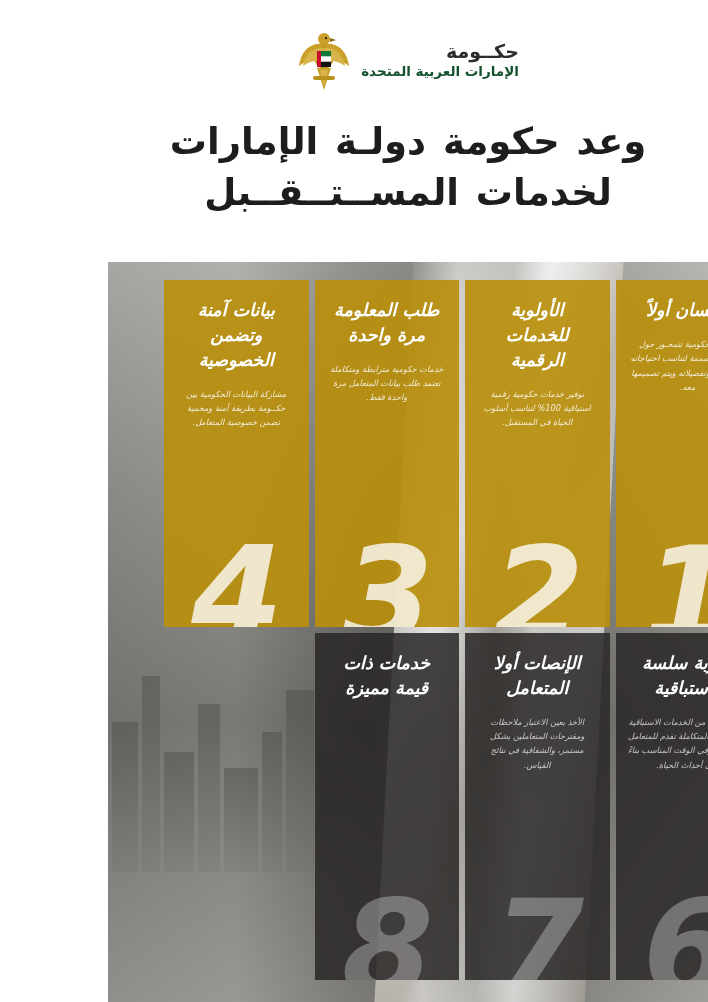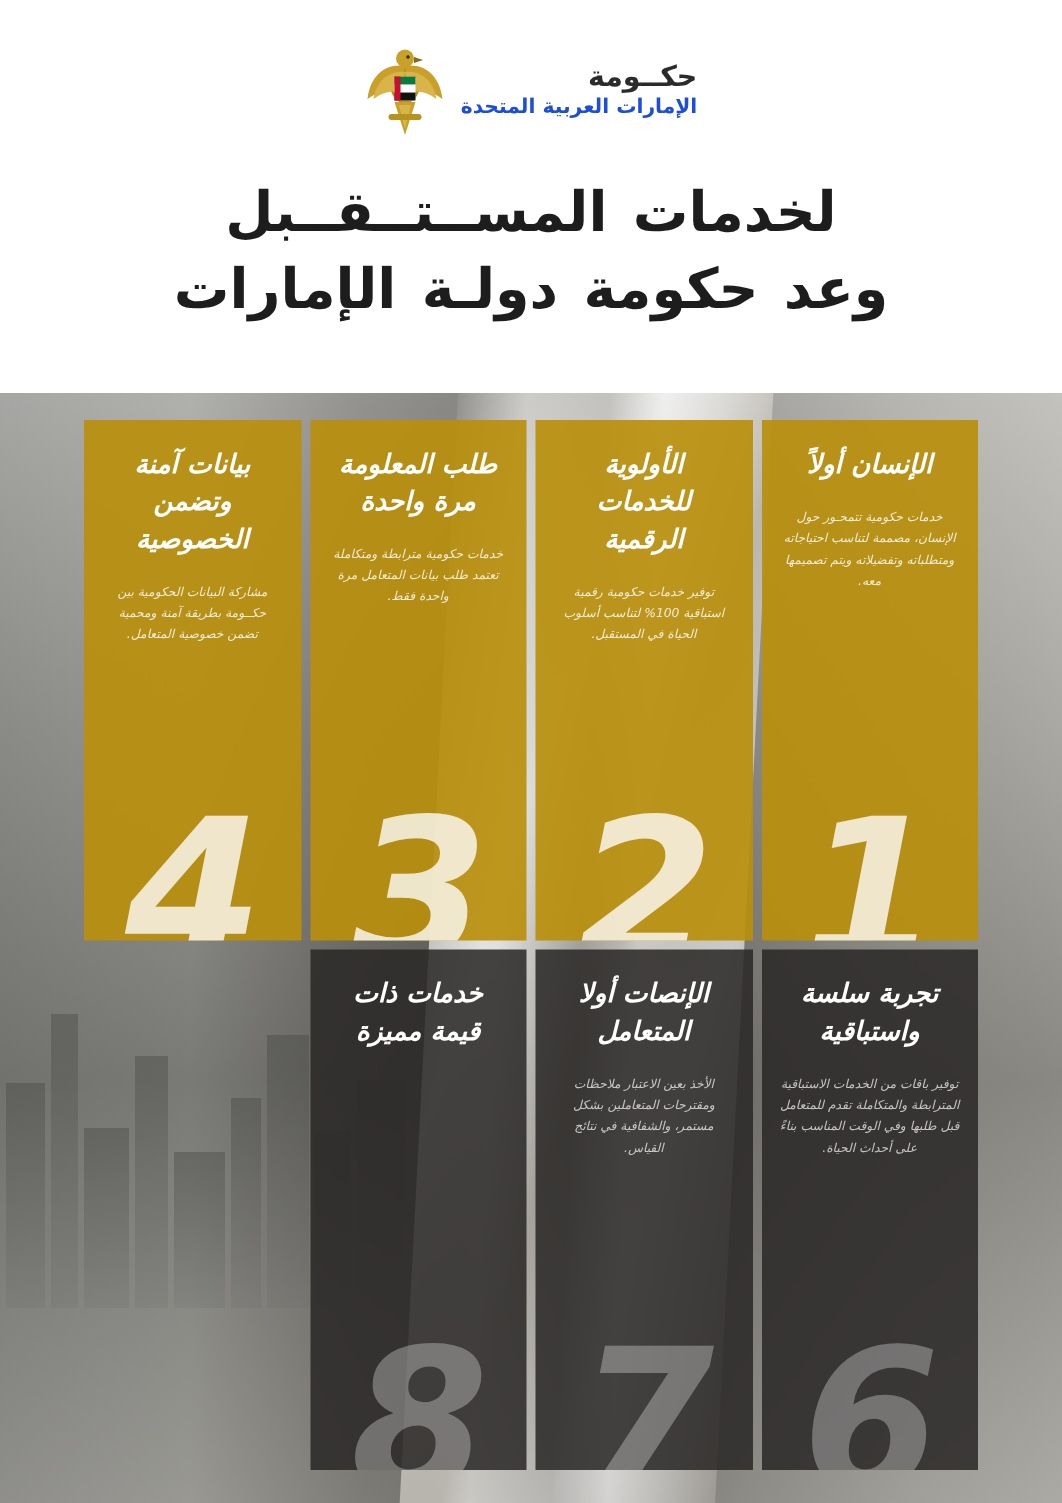--- a/index.html
+++ b/index.html
@@ -4,42 +4,42 @@
 <style>
   * { box-sizing: border-box; margin: 0; padding: 0; }
   html, body {
     width: 708px; height: 1002px;
     background: #ffffff;
     font-family: "DejaVu Sans", "Liberation Sans", sans-serif;
     overflow: hidden;
   }
   .page {
     position: relative;
-    width: 708px; height: 1002px;
+    width: 600px; height: 1002px;
     background: #ffffff;
   }
 
   
   .header {
     position: absolute; top: 0; left: 0; right: 0;
     height: 262px;
     background: #ffffff;
     display: flex; flex-direction: column; align-items: center;
   }
   .logo-row {
     display: flex; flex-direction: row-reverse; align-items: center;
     justify-content: center; gap: 10px;
     margin-top: 26px;
   }
   .logo-text { text-align: right; line-height: 1.25; }
   .logo-text .l1 {
     font-size: 19px; font-weight: bold; color: #2b2b2b; letter-spacing: 1px;
   }
   .logo-text .l2 {
-    font-size: 13.5px; font-weight: bold; color: #1d4ed8;
+    font-size: 13.5px; font-weight: bold; color: #14532d;
   }
   .emblem { width: 54px; height: 68px; position: relative; }
 
   .title-wrap {
     margin-top: 22px;
     width: 100%;
     text-align: center;
   }
   .title-line {
     font-size: 37px;
@@ -169,22 +169,22 @@
           <rect x="16" y="50" width="22" height="4" rx="2" fill="#b8921f"></rect>
         </svg>
       </div>
       <div class="logo-text">
         <div class="l1">حكــومة</div>
         <div class="l2">الإمارات العربية المتحدة</div>
       </div>
     </div>
 
     <div class="title-wrap">
+      <div class="title-line">وعد حكومة دولـة الإمارات</div>
       <div class="title-line">لخدمات المســتــقــبل</div>
-      <div class="title-line">وعد حكومة دولـة الإمارات</div>
     </div>
   </div>
 
   <div class="photo">
     <div class="photo-bg"></div>
     <div class="skyline">
       <div style="left:4px;  width:26px; height:150px;"></div>
       <div style="left:34px; width:18px; height:196px;"></div>
       <div style="left:56px; width:30px; height:120px;"></div>
       <div style="left:90px; width:22px; height:168px;"></div>

